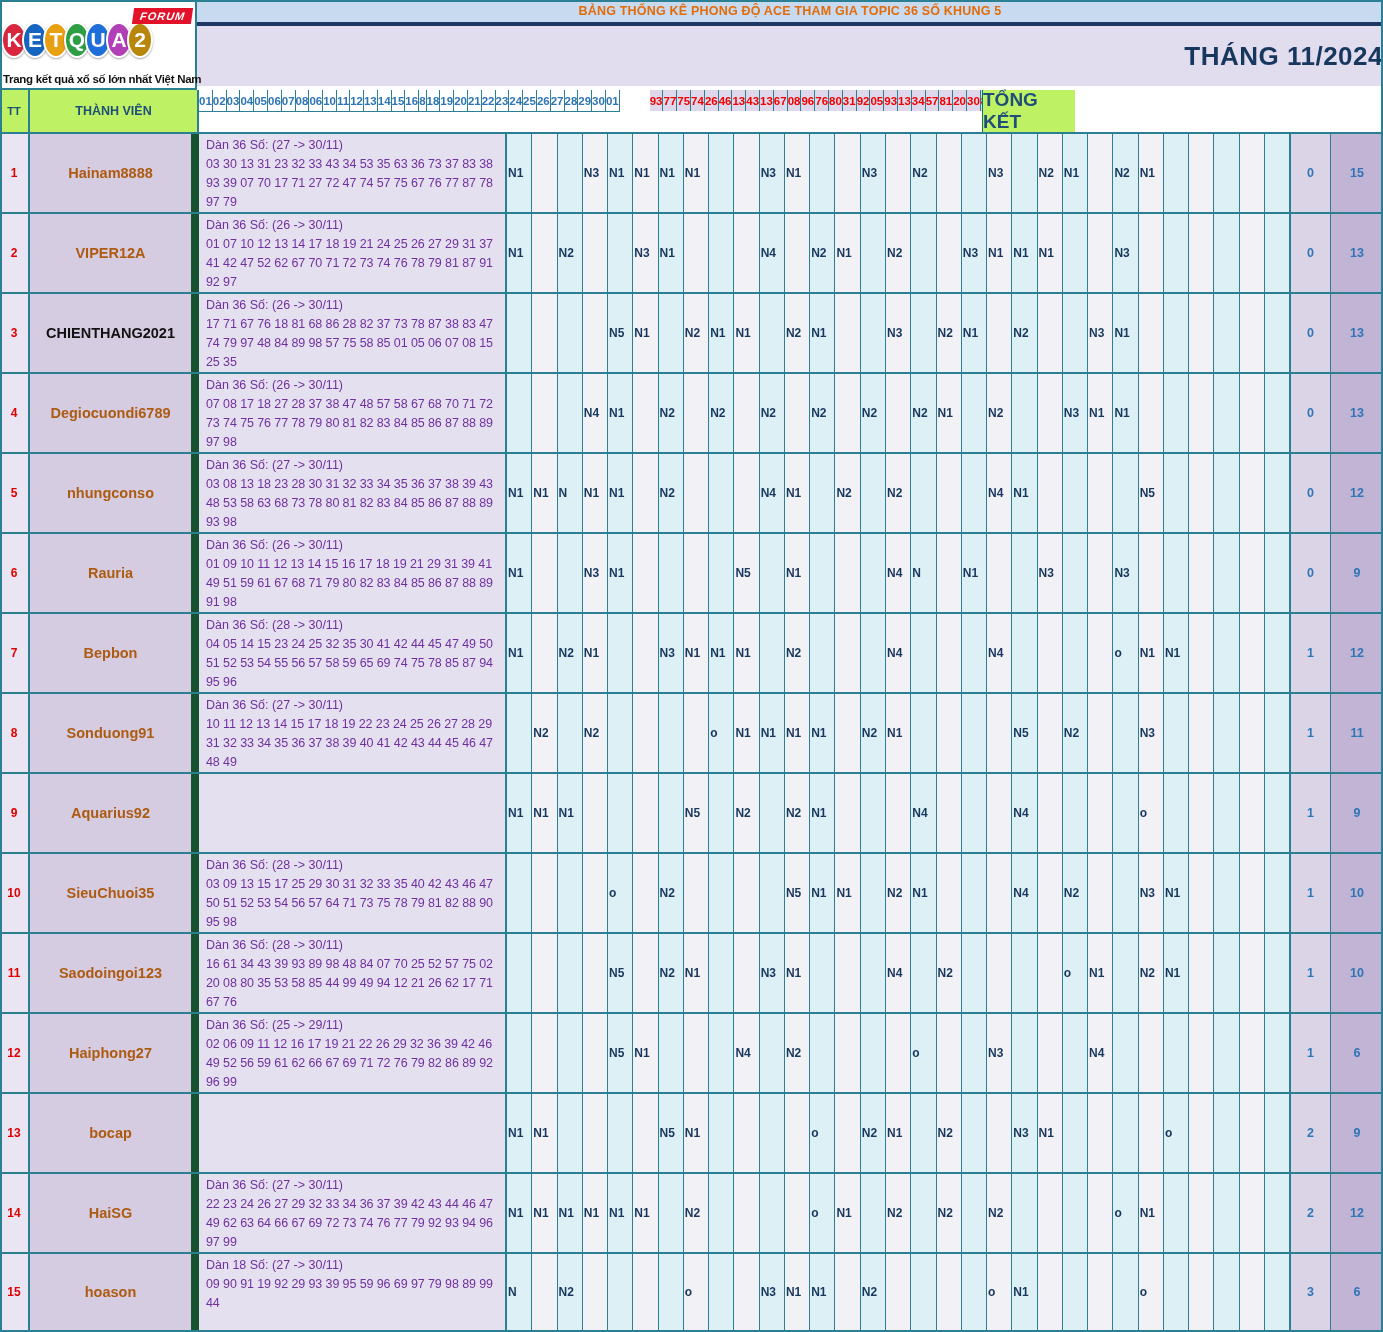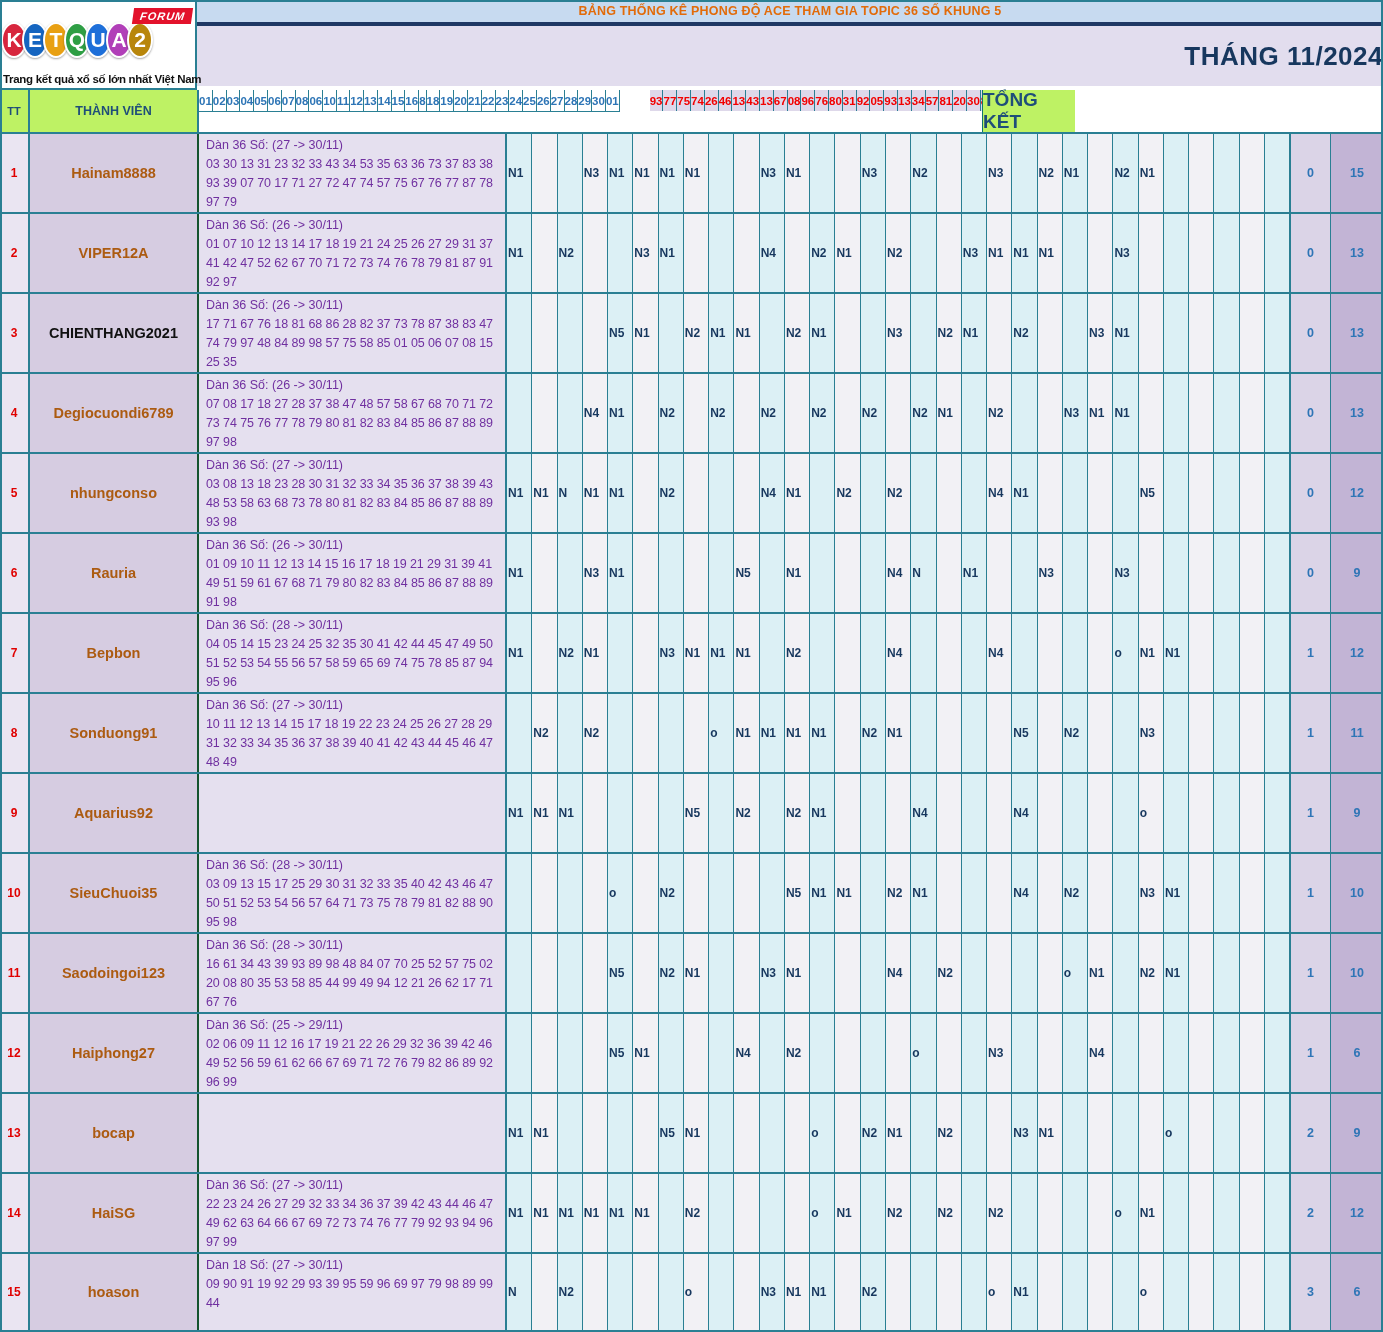--- a/index.html
+++ b/index.html
@@ -32,21 +32,21 @@
   .day-h-row { display:flex; height:22px; border-bottom:1px solid #2a7f93; }
   .day-h { flex:1 1 0; background:#fff; color:#2e75b6; font-weight:bold; font-size:11.5px; display:flex; align-items:center; justify-content:center; border-right:1px solid #2a7f93; }
   .kq-row { display:flex; height:21px;padding-left:30px; }
   .kq-c { flex:1 1 0; background:#ded8ea; color:#f20000; font-weight:bold; font-size:11.5px; display:flex; align-items:center; justify-content:center; border-right:1px solid #2a7f93; }
   .th-tk { width:93px; font-size:19px; border-right:none; border-left:1px solid #0f766e; }
 
   
   .trow { display:flex; height:80px; border-bottom:2px solid #2a7f93; }
   .trow:last-child { height:78px; }
   .c-tt { width:30px; background:#eae5f2; color:#e00000; font-weight:bold; font-size:12px; display:flex; align-items:center; justify-content:center; border-right:2px solid #2a7f93; }
-  .c-name { width:169px; background:#d6cce1; color:#ac5b11; font-weight:bold; font-size:14.5px; display:flex; align-items:center; justify-content:center; text-align:center; border-right:2px solid #14532d; padding:0 2px; }
+  .c-name { width:169px; background:#d6cce1; color:#ac5b11; font-weight:bold; font-size:14.5px; display:flex; align-items:center; justify-content:center; text-align:center; border-right:8px solid #14532d; padding:0 2px; }
   .c-name.black { color:#111; }
   .c-dan { width:308px; background:#e5e0ef; color:#7030a0; font-size:12.5px; line-height:19px; padding:2px 0 0 7px; border-right:2px solid #2a7f93; overflow:hidden; }
   .dan-t { font-size:12.5px; }
   .dan-n { letter-spacing:-0.1px; }
   .day-strip { width:783px; display:flex; }
   .dc { flex:1 1 0; border-right:1px solid #2a7f93; display:flex; align-items:center; color:#17375e; font-weight:bold; font-size:12px; padding-left:1px; overflow:hidden; }
   .dc.odd { background:#dcf0f5; }
   .dc.even { background:#f2f1f5; }
   .c-tk1 { width:41px; background:#dbd4e7; color:#2e75b6; font-weight:bold; font-size:12.5px; display:flex; align-items:center; justify-content:center; border-left:1px solid #2a7f93; border-right:1px solid #2a7f93; }
   .c-tk2 { width:52px; background:#c2b4d5; color:#2e75b6; font-weight:bold; font-size:12.5px; display:flex; align-items:center; justify-content:center; }

